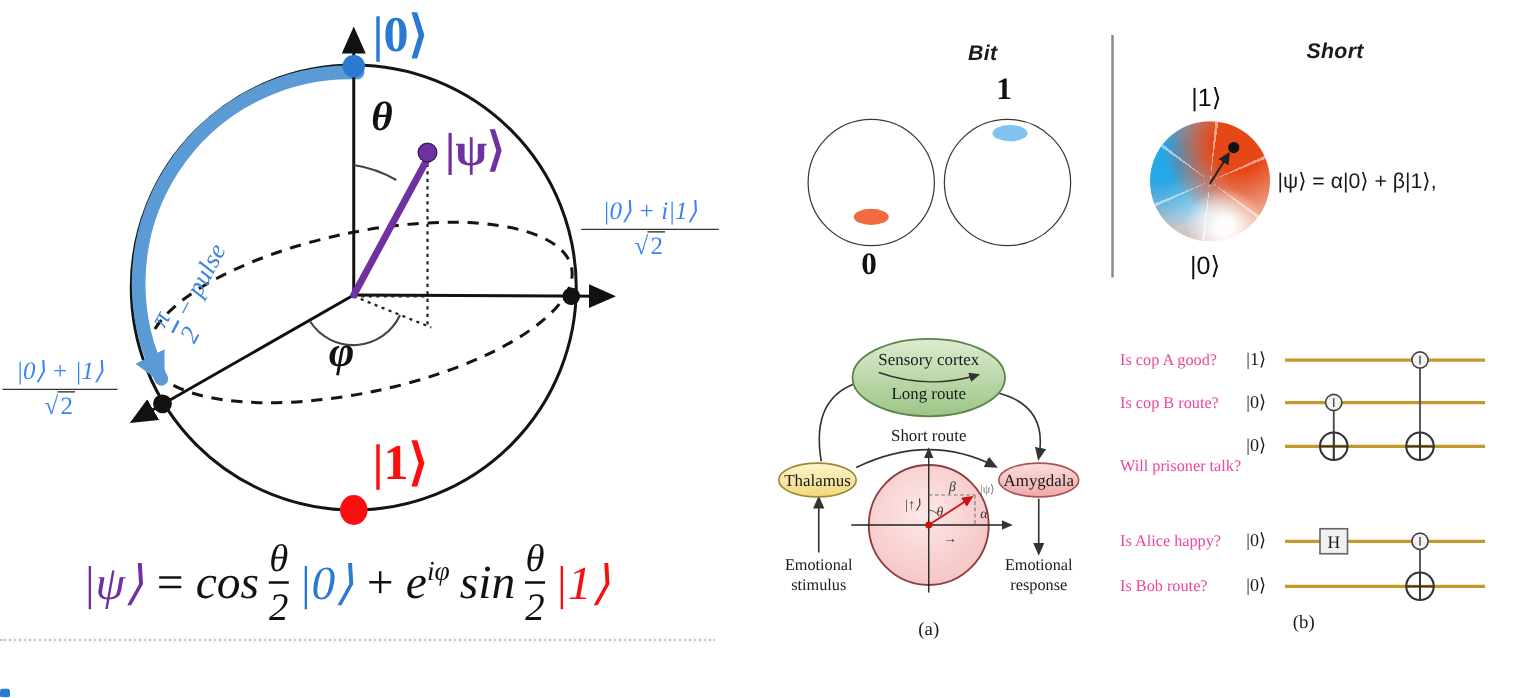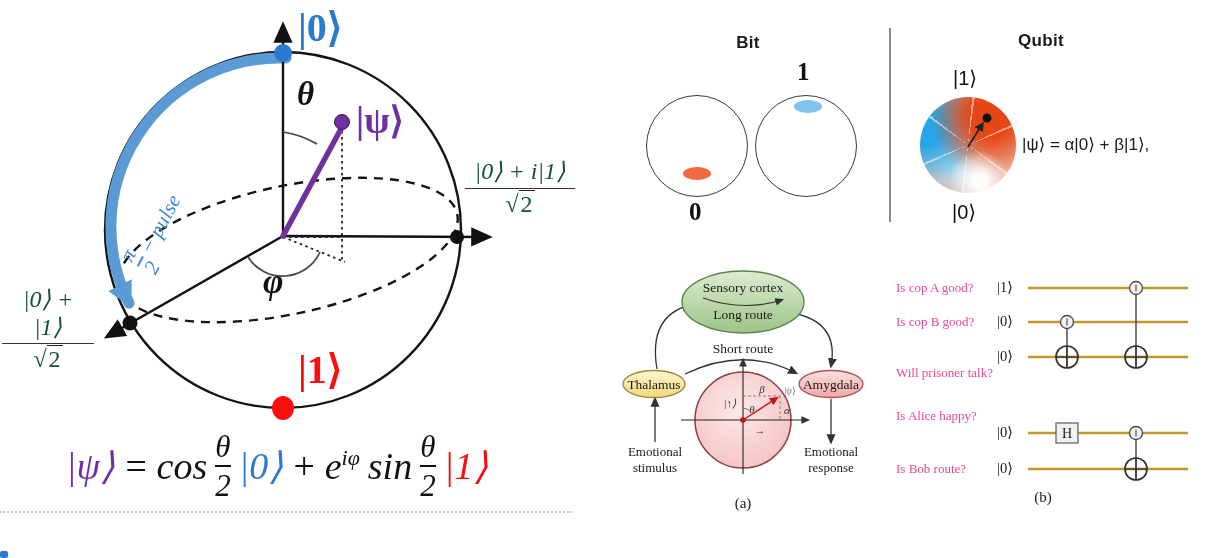--- a/index.html
+++ b/index.html
@@ -1,29 +1,29 @@
 <!DOCTYPE html>
 <html><head>
 <meta charset="utf-8">
 <style>
   html,body{margin:0;padding:0;background:#fff;}
   .stage{position:relative;width:1221px;height:558px;background:#fff;overflow:hidden;
          font-family:"Liberation Serif",serif;color:#111;}
   .abs{position:absolute;}
-  .ctr{text-align:center;}
+  .ctr{text-align:right;font-style:italic;}
   svg text{font-family:"Liberation Serif",serif;}
 
   
   .bloch-label{position:absolute;line-height:1;}
   .ket0-top{left:298px;top:8px;font-size:40px;font-weight:700;color:#2a7ad2;}
   .theta-lbl{left:297px;top:78px;font-size:33px;font-style:italic;font-weight:700;color:#111;}
   .psi-lbl{left:356px;top:102px;font-size:37px;font-weight:700;color:#7030a0;}
   .phi-lbl{left:263px;top:264px;font-size:35px;font-style:italic;font-weight:700;color:#111;}
   .ket1-bot{left:298px;top:350px;font-size:40px;font-weight:700;color:#fb0e0e;}
-  .axis-frac{position:absolute;text-align:center;font-size:24px;color:#14532d;line-height:1.15;}
+  .axis-frac{position:absolute;text-align:center;font-size:20px;color:#3b82f6;line-height:1.15;}
   .axis-frac .num{display:block;padding:0 4px 2px 4px;border-bottom:1.6px solid #333;font-style:italic;}
   .axis-frac .den{display:inline-block;margin-top:2px;}
   .axis-frac .ovl{border-top:1.4px solid #222;padding:0 2px;}
   .axis-right{left:465px;top:158px;width:110px;}
   .axis-left{left:2px;top:286px;width:92px;}
   .pulse-lbl{left:98px;top:176px;width:150px;transform:rotate(-62deg);transform-origin:center;
              color:#3f86d6;font-style:italic;font-size:21px;display:flex;align-items:center;gap:5px;}
   .pulse-frac{display:inline-flex;flex-direction:column;align-items:center;line-height:1;}
   .pulse-frac .pbar{align-self:stretch;border-top:2px solid #3f86d6;margin:2px 0;}
   .equation{left:52px;top:420px;width:450px;height:92px;display:flex;align-items:center;
@@ -167,21 +167,21 @@
     <div class="bit-circle" style="left:646px;top:95px;">
       <span class="bit-blob" style="left:36px;top:71px;background:#f26a40;"></span>
     </div>
     <div class="bit-circle" style="left:755px;top:95px;">
       <span class="bit-blob" style="left:38px;top:4px;background:#82c2f0;"></span>
     </div>
     <div class="bit-num" style="left:689px;top:198px;">0</div>
 
     <div class="abs vdivider"></div>
 
-    <div class="panel-title ctr" style="left:991px;top:31px;width:100px;">Qubit</div>
+    <div class="panel-title ctr" style="left:991px;top:31px;width:100px;">Short</div>
     <div class="qubit-ket" style="left:953px;top:66px;">|1⟩</div>
     <div class="abs qubit-sphere">
       <span class="qubit-spokes"></span>
       <svg width="96" height="96" viewBox="0 0 96 96" style="position:absolute;inset:0;">
         <defs>
           <marker id="mTiny" orient="auto" markerWidth="8" markerHeight="8" refX="5" refY="3">
             <path d="M0,0 L6,3 L0,6 z" fill="#222"></path>
           </marker>
         </defs>
         <line x1="48" y1="50" x2="63" y2="26" stroke="#222" stroke-width="1.6" marker-end="url(#mTiny)"></line>
@@ -252,23 +252,23 @@
 
     <text x="55" y="194" text-anchor="middle" class="bts">Emotional</text>
     <text x="55" y="210" text-anchor="middle" class="bts">stimulus</text>
     <text x="231" y="194" text-anchor="middle" class="bts">Emotional</text>
     <text x="231" y="210" text-anchor="middle" class="bts">response</text>
     <text x="143" y="246" text-anchor="middle" class="bcap">(a)</text>
   </svg>
 
   <div class="abs circuit">
     <div class="qlabel" style="top:18px;">Is cop A good?</div>
-    <div class="qlabel" style="top:52px;">Is cop B good?</div>
+    <div class="qlabel" style="top:52px;">Is cop B route?</div>
     <div class="qlabel" style="top:103px;">Will prisoner talk?</div>
-    <div class="qlabel" style="top:146px;">Is Alice happy?</div>
+    <div class="qlabel" style="top:163px;">Is Alice happy?</div>
     <div class="qlabel" style="top:199px;">Is Bob route?</div>
     <div class="qket" style="left:95px;top:17px;">|1⟩</div>
     <div class="qket" style="left:95px;top:51px;">|0⟩</div>
     <div class="qket" style="left:95px;top:86px;">|0⟩</div>
     <div class="qket" style="left:95px;top:162px;">|0⟩</div>
     <div class="qket" style="left:95px;top:198px;">|0⟩</div>
 
     <svg width="331" height="296" viewBox="0 0 331 296" style="position:absolute;left:0;top:0;">
 
       <line x1="138" y1="26" x2="298" y2="26" stroke="#c2992b" stroke-width="2.6"></line>

